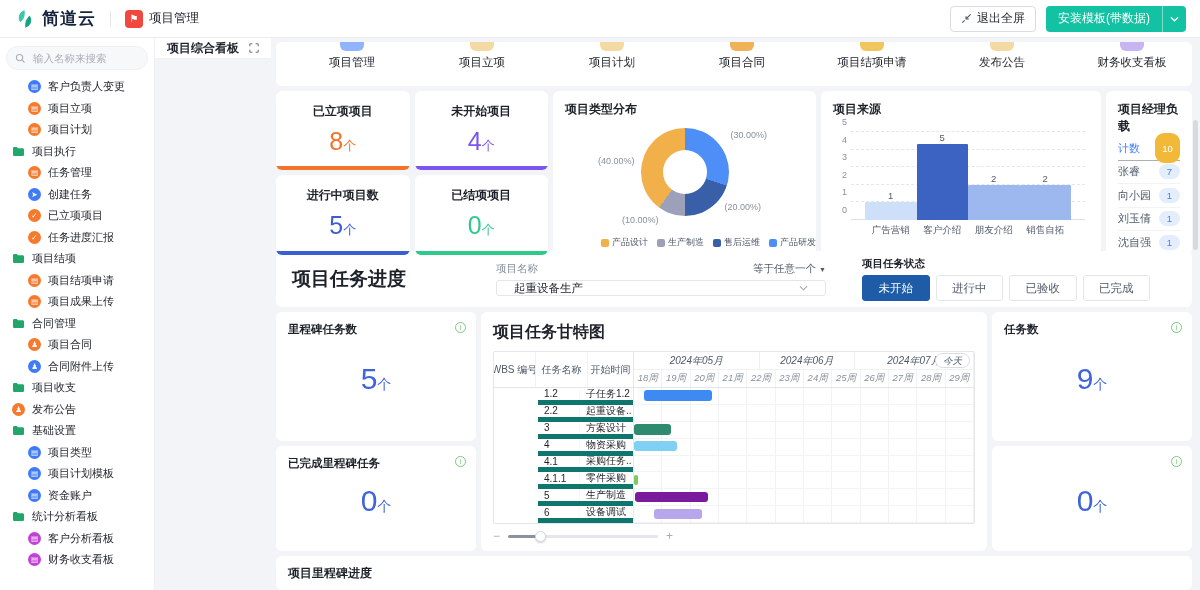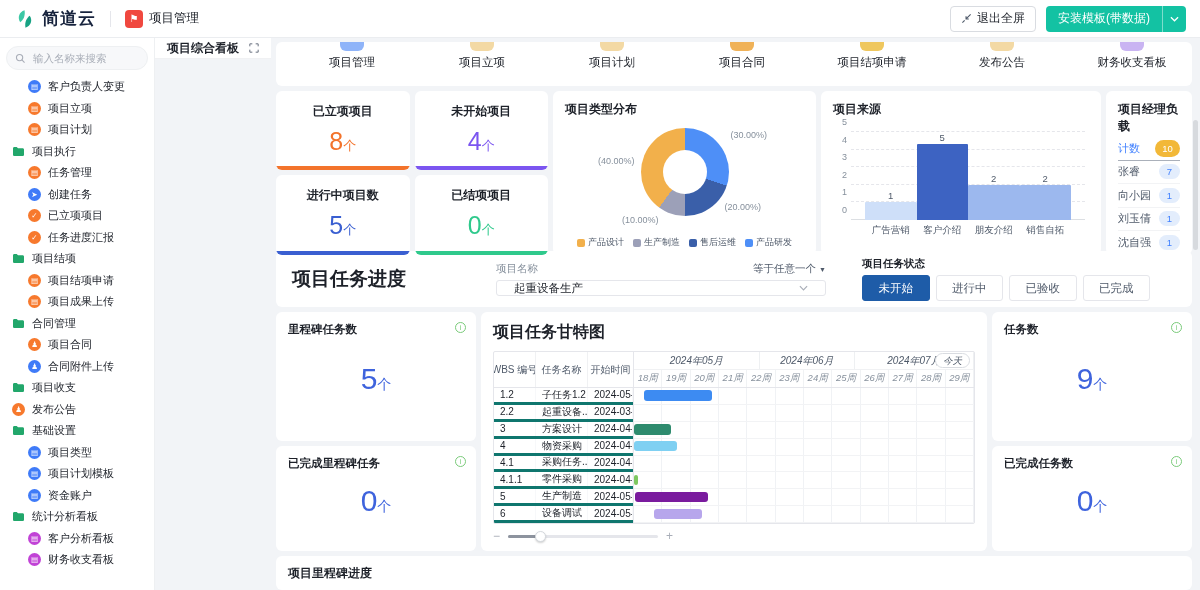--- a/index.html
+++ b/index.html
@@ -54,42 +54,42 @@
 
   
   .donut-wrap{position:relative;height:112px;margin-top:2px;}
   .donut{position:absolute;left:50%;top:8px;transform:translateX(-50%);width:88px;height:88px;border-radius:50%;}
   .donut::after{content:"";position:absolute;inset:22px;background:#fff;border-radius:50%;}
   .pct{position:absolute;font-size:9px;color:#86909c;white-space:nowrap;}
   .p-left{top:36px;right:calc(50% + 50px);}
   .p-tr{top:10px;left:calc(50% + 46px);}
   .p-br{top:82px;left:calc(50% + 40px);}
   .p-bl{top:95px;right:calc(50% + 26px);}
-  .legend{display:flex;justify-content:center;gap:9px;font-size:9px;color:#4e5969;margin-top:4px;}
+  .legend{display:flex;justify-content:flex-end;gap:9px;font-size:9px;color:#4e5969;margin-top:4px;}
   .legend .li{display:flex;align-items:center;gap:3px;white-space:nowrap;}
   .legend i{width:8px;height:8px;border-radius:2px;display:inline-block;}
 
   
   .bar-plot{position:relative;margin:14px 16px 0 30px;height:88px;}
   .gridline{position:absolute;left:0;right:0;border-top:1px dashed #e5e6eb;}
   .gridline.zero{border-top:1px solid #dcdfe3;}
   .ytick{position:absolute;left:-16px;width:12px;text-align:right;font-size:9px;color:#86909c;transform:translateY(-50%);}
   .bars{position:absolute;inset:0;display:flex;justify-content:space-between;padding:0 14px;}
   .bcol{width:52px;display:flex;flex-direction:column;align-items:center;justify-content:flex-end;}
   .bval{font-size:9.5px;color:#4e5969;margin-bottom:1px;}
   .bbar{width:100%;border-radius:1px 1px 0 0;}
   .bar-cats{display:flex;justify-content:space-between;margin:4px 16px 0 30px;padding:0 14px;}
   .bcat{width:52px;text-align:center;font-size:9.5px;color:#4e5969;white-space:nowrap;}
 
   
   .mgr-list{padding:0 12px;margin-top:2px;}
   .mgr-row{height:23.5px;display:flex;align-items:center;justify-content:space-between;border-bottom:1px solid #f2f3f5;font-size:11px;color:#4e5969;}
   .mgr-row.hl{color:#4080ff;border-bottom-color:#aab0ba;}
   .badge{min-width:21px;height:15px;border-radius:8px;background:#e3edfc;color:#4080ff;font-size:9.5px;display:flex;align-items:center;justify-content:center;padding:0 5px;}
-  .mgr-row.hl .badge{background:#f2b838;color:#fff;min-width:25px;height:17px;border-radius:9px;}
+  .mgr-row.hl .badge{background:#f2b838;color:#fff;min-width:25px;height:30px;border-radius:9px;}
 
   
   .filter-card{height:56px;flex:none;display:flex;align-items:center;padding:0 16px;gap:36px;}
   .section-title{font-size:19px;font-weight:bold;color:#1d2129;width:168px;flex:none;}
   .filter-group{width:330px;flex:none;}
   .filter-top{display:flex;justify-content:space-between;align-items:flex-end;font-size:10.5px;color:#86909c;margin-bottom:4px;}
   .filter-op{color:#4e5969;display:flex;gap:3px;align-items:center;cursor:pointer;}
   .caret{font-size:7px;color:#4e5969;}
   .select{height:16px;border:1px solid #e5e6eb;border-radius:3px;display:flex;align-items:center;justify-content:space-between;padding:0 17px;font-size:11.5px;color:#1d2129;cursor:pointer;background:#fff;}
   .chev{color:#a9aeb8;font-size:9px;}
@@ -113,21 +113,21 @@
   
   .gantt-card{display:flex;flex-direction:column;padding:10px 12px 6px 12px;min-height:0;}
   .gantt-title{font-size:16px;font-weight:bold;color:#1d2129;flex:none;}
   .gantt-table{flex:1;min-height:0;display:flex;border:1px solid #e5e6eb;border-radius:2px;margin-top:8px;overflow:hidden;background:#fff;}
   .gt-left{width:140px;flex:none;border-right:1px solid #e5e6eb;display:flex;flex-direction:column;}
   .gt-lhead{height:36px;flex:none;display:flex;border-bottom:1px solid #e5e6eb;}
   .gt-hc{display:flex;align-items:center;justify-content:center;font-size:10px;color:#4e5969;border-right:1px solid #f0f1f3;overflow:hidden;white-space:nowrap;}
   .gt-hc:last-child{border-right:none;}
   .w1{width:42px;flex:none;}.w2{width:52px;flex:none;}.w3{flex:1;}
   .gt-lbody{flex:1;display:flex;flex-direction:column;min-height:0;}
-  .gt-lrow{flex:1;display:flex;border-bottom:3px solid #0f766e;min-height:0;}
+  .gt-lrow{flex:1;display:flex;border-bottom:5px solid #0f766e;min-height:0;margin-left:44px;}
   .gt-cell{font-size:10px;color:#1d2129;display:flex;align-items:center;padding-left:6px;overflow:hidden;white-space:nowrap;border-right:1px solid #f7f8fa;}
   .gt-right{flex:1;min-width:0;display:flex;flex-direction:column;font-style:italic;}
   .gt-months{height:18px;flex:none;display:flex;font-size:10px;color:#4e5969;border-bottom:1px solid #f0f1f3;}
   .gt-month{display:flex;align-items:center;justify-content:center;border-right:1px solid #eef0f2;position:relative;overflow:visible;}
   .today-pill{position:absolute;right:3px;top:1px;height:15px;line-height:13px;padding:0 7px;border:1px solid #d9dce1;border-radius:8px;font-size:9.5px;color:#4e5969;background:#fff;cursor:pointer;}
   .gt-weeks{height:18px;flex:none;display:flex;font-size:9.5px;color:#86909c;border-bottom:1px solid #e5e6eb;}
   .gt-week{flex:1;display:flex;align-items:center;justify-content:center;border-right:1px solid #f0f2f4;overflow:hidden;}
   .gt-body{flex:1;min-height:0;display:flex;flex-direction:column;
     background-image:repeating-linear-gradient(to right,transparent 0,transparent calc(100%/12 - 1px),#f0f2f5 calc(100%/12 - 1px),#f0f2f5 calc(100%/12));}
   .gt-brow{flex:1;position:relative;border-bottom:1px solid #f2f3f5;min-height:0;}
@@ -638,21 +638,20 @@
             </div>
           </div>
 
           <div class="mcol" id="metrics-right">
               <div class="metric-card big">
                 <div class="metric-title">任务数</div>
                 <span class="info-icon">i</span>
                 <div class="metric-value" style="color: rgb(62, 99, 221);"><span>9</span><span class="unit">个</span></div>
               </div>
               <div class="metric-card small">
-                <div class="metric-title">已完成任务数</div>
                 <span class="info-icon">i</span>
                 <div class="metric-value" style="color: rgb(62, 99, 221);"><span>0</span><span class="unit">个</span></div>
               </div>
             </div>
         </div>
 
         <div class="card bottom-card">
           <div class="bottom-title">项目里程碑进度</div>
         </div>
 

